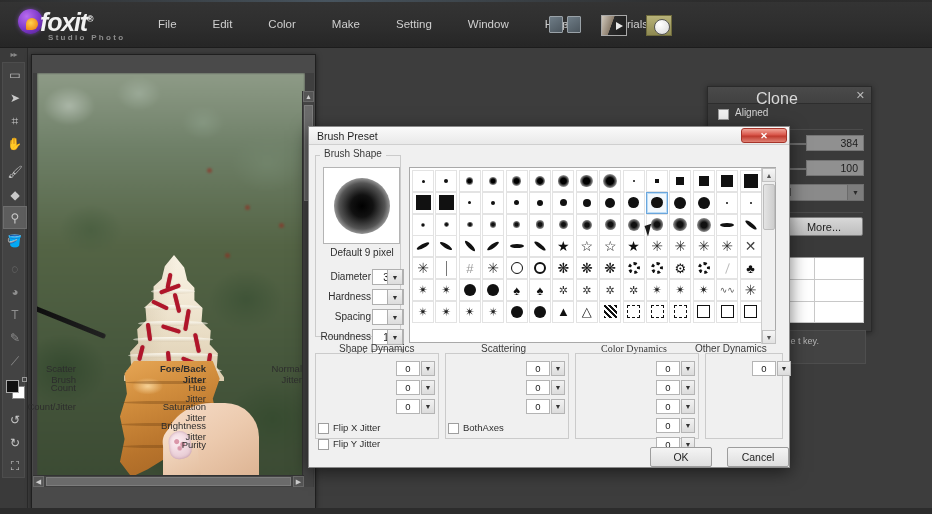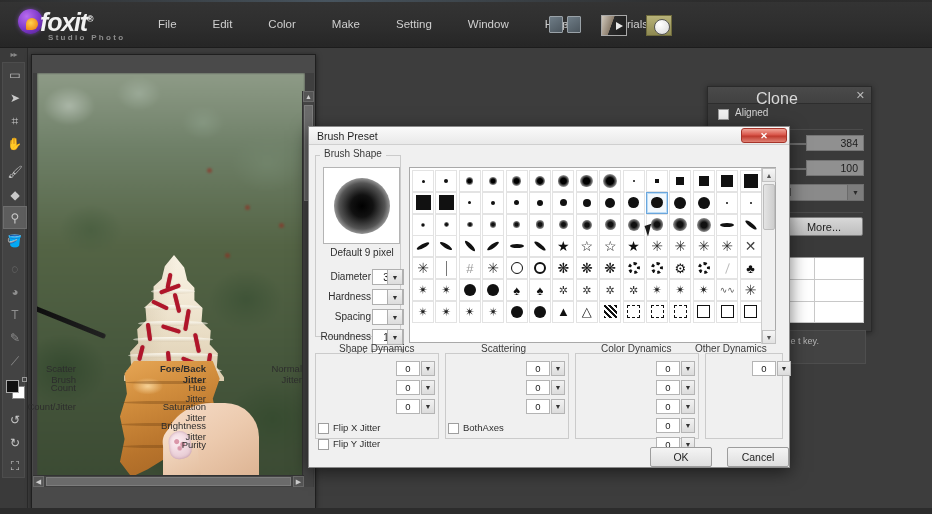--- a/index.html
+++ b/index.html
@@ -858,21 +858,21 @@
           <span class="dyn-input" style="left: 217px; top: 235px;">0</span>
           <span class="dyn-spin" style="left: 242px; top: 235px;">▼</span>
           <span class="dyn-field-label" style="right: 713px; top: 256px;">Count/Jitter</span>
           <span class="dyn-input" style="left: 217px; top: 254px;">0</span>
           <span class="dyn-spin" style="left: 242px; top: 254px;">▼</span>
           <span class="dyn-chk" style="left: 139px; top: 278px;"></span>
           <span class="dyn-chk-lbl" style="left: 154px; top: 277px;">BothAxes</span>
         </div>
 
       <div class="group" style="left:266px;top:208px;width:124px;height:86px;"></div>
-      <span style="position:absolute;left:292px;top:198px;font-size:10px;color:#3a3a3a;">Color Dynamics</span>
+      <span style="position:absolute;left:292px;top:198px;font-size:10px;color:#3a3a3a;font-family:Liberation Serif, serif;">Color Dynamics</span>
       <div id="color-dyn">
           <span class="dyn-field-label" style="right: 583px; top: 218px; font-weight: bold;">Fore/Back Jitter</span>
           <span class="dyn-input" style="left: 347px; top: 216px;">0</span>
           <span class="dyn-spin" style="left: 372px; top: 216px;">▼</span>
           <span class="dyn-field-label" style="right: 583px; top: 237px;">Hue Jitter</span>
           <span class="dyn-input" style="left: 347px; top: 235px;">0</span>
           <span class="dyn-spin" style="left: 372px; top: 235px;">▼</span>
           <span class="dyn-field-label" style="right: 583px; top: 256px;">Saturation Jitter</span>
           <span class="dyn-input" style="left: 347px; top: 254px;">0</span>
           <span class="dyn-spin" style="left: 372px; top: 254px;">▼</span>

